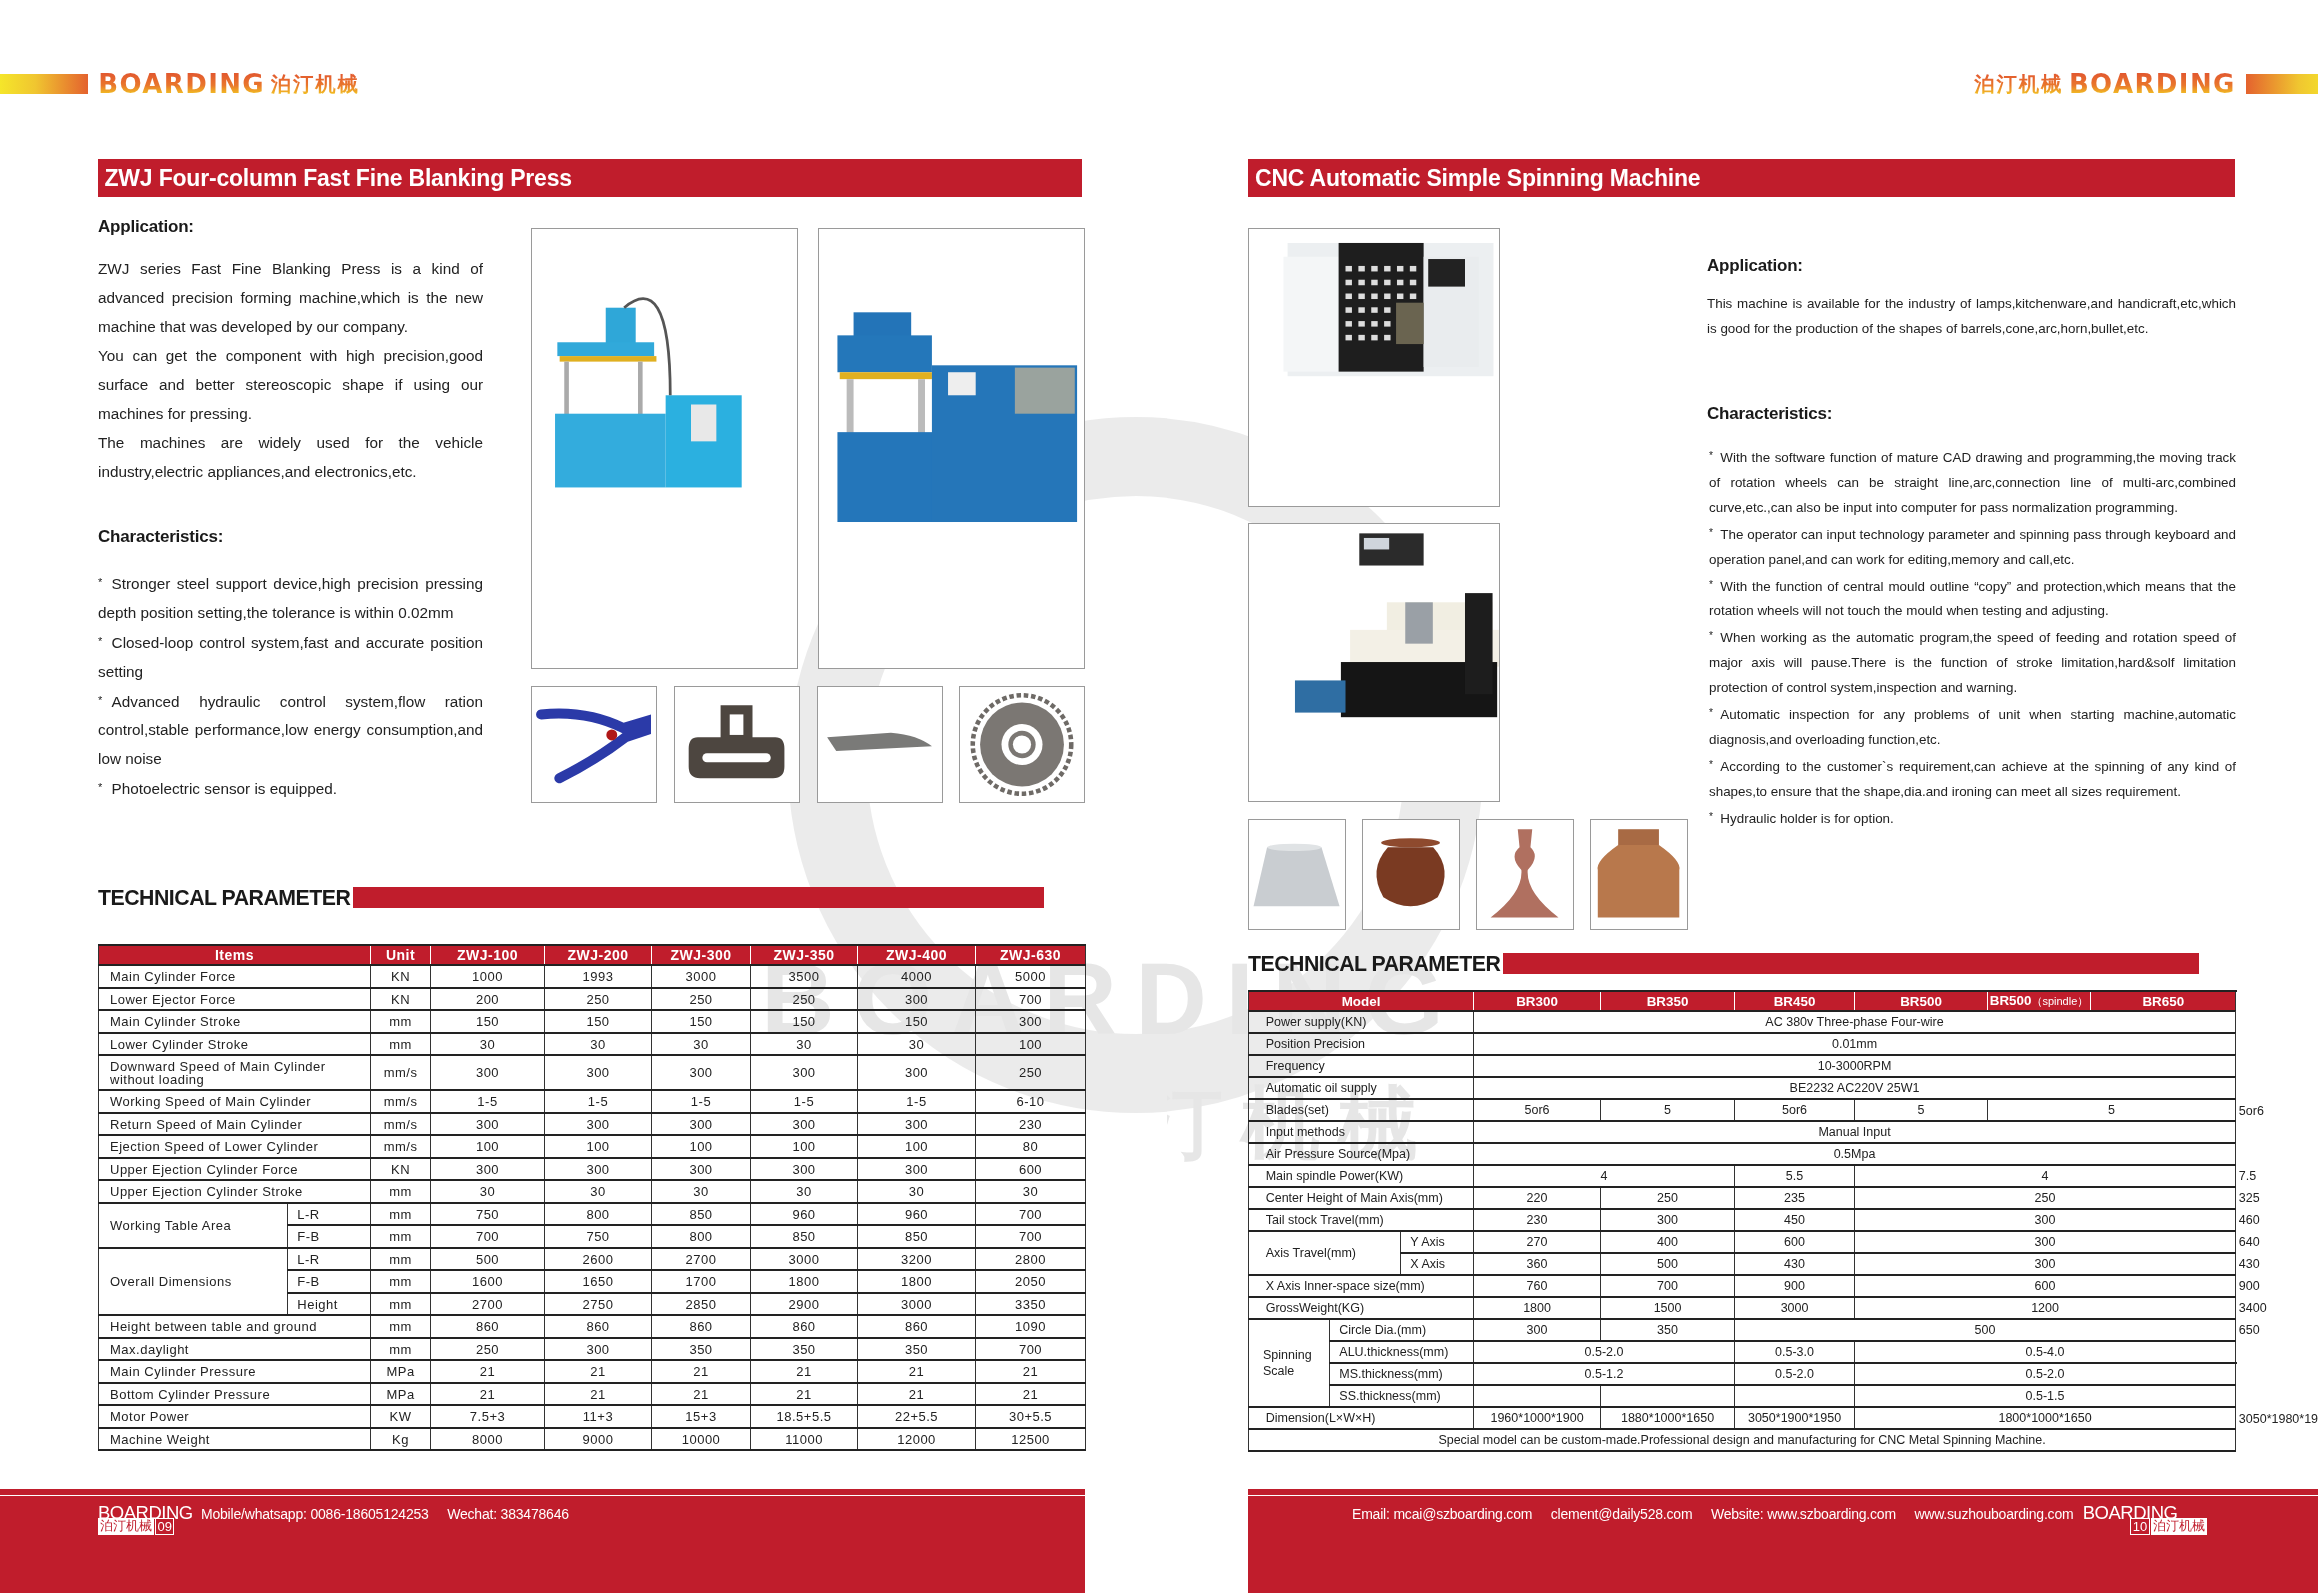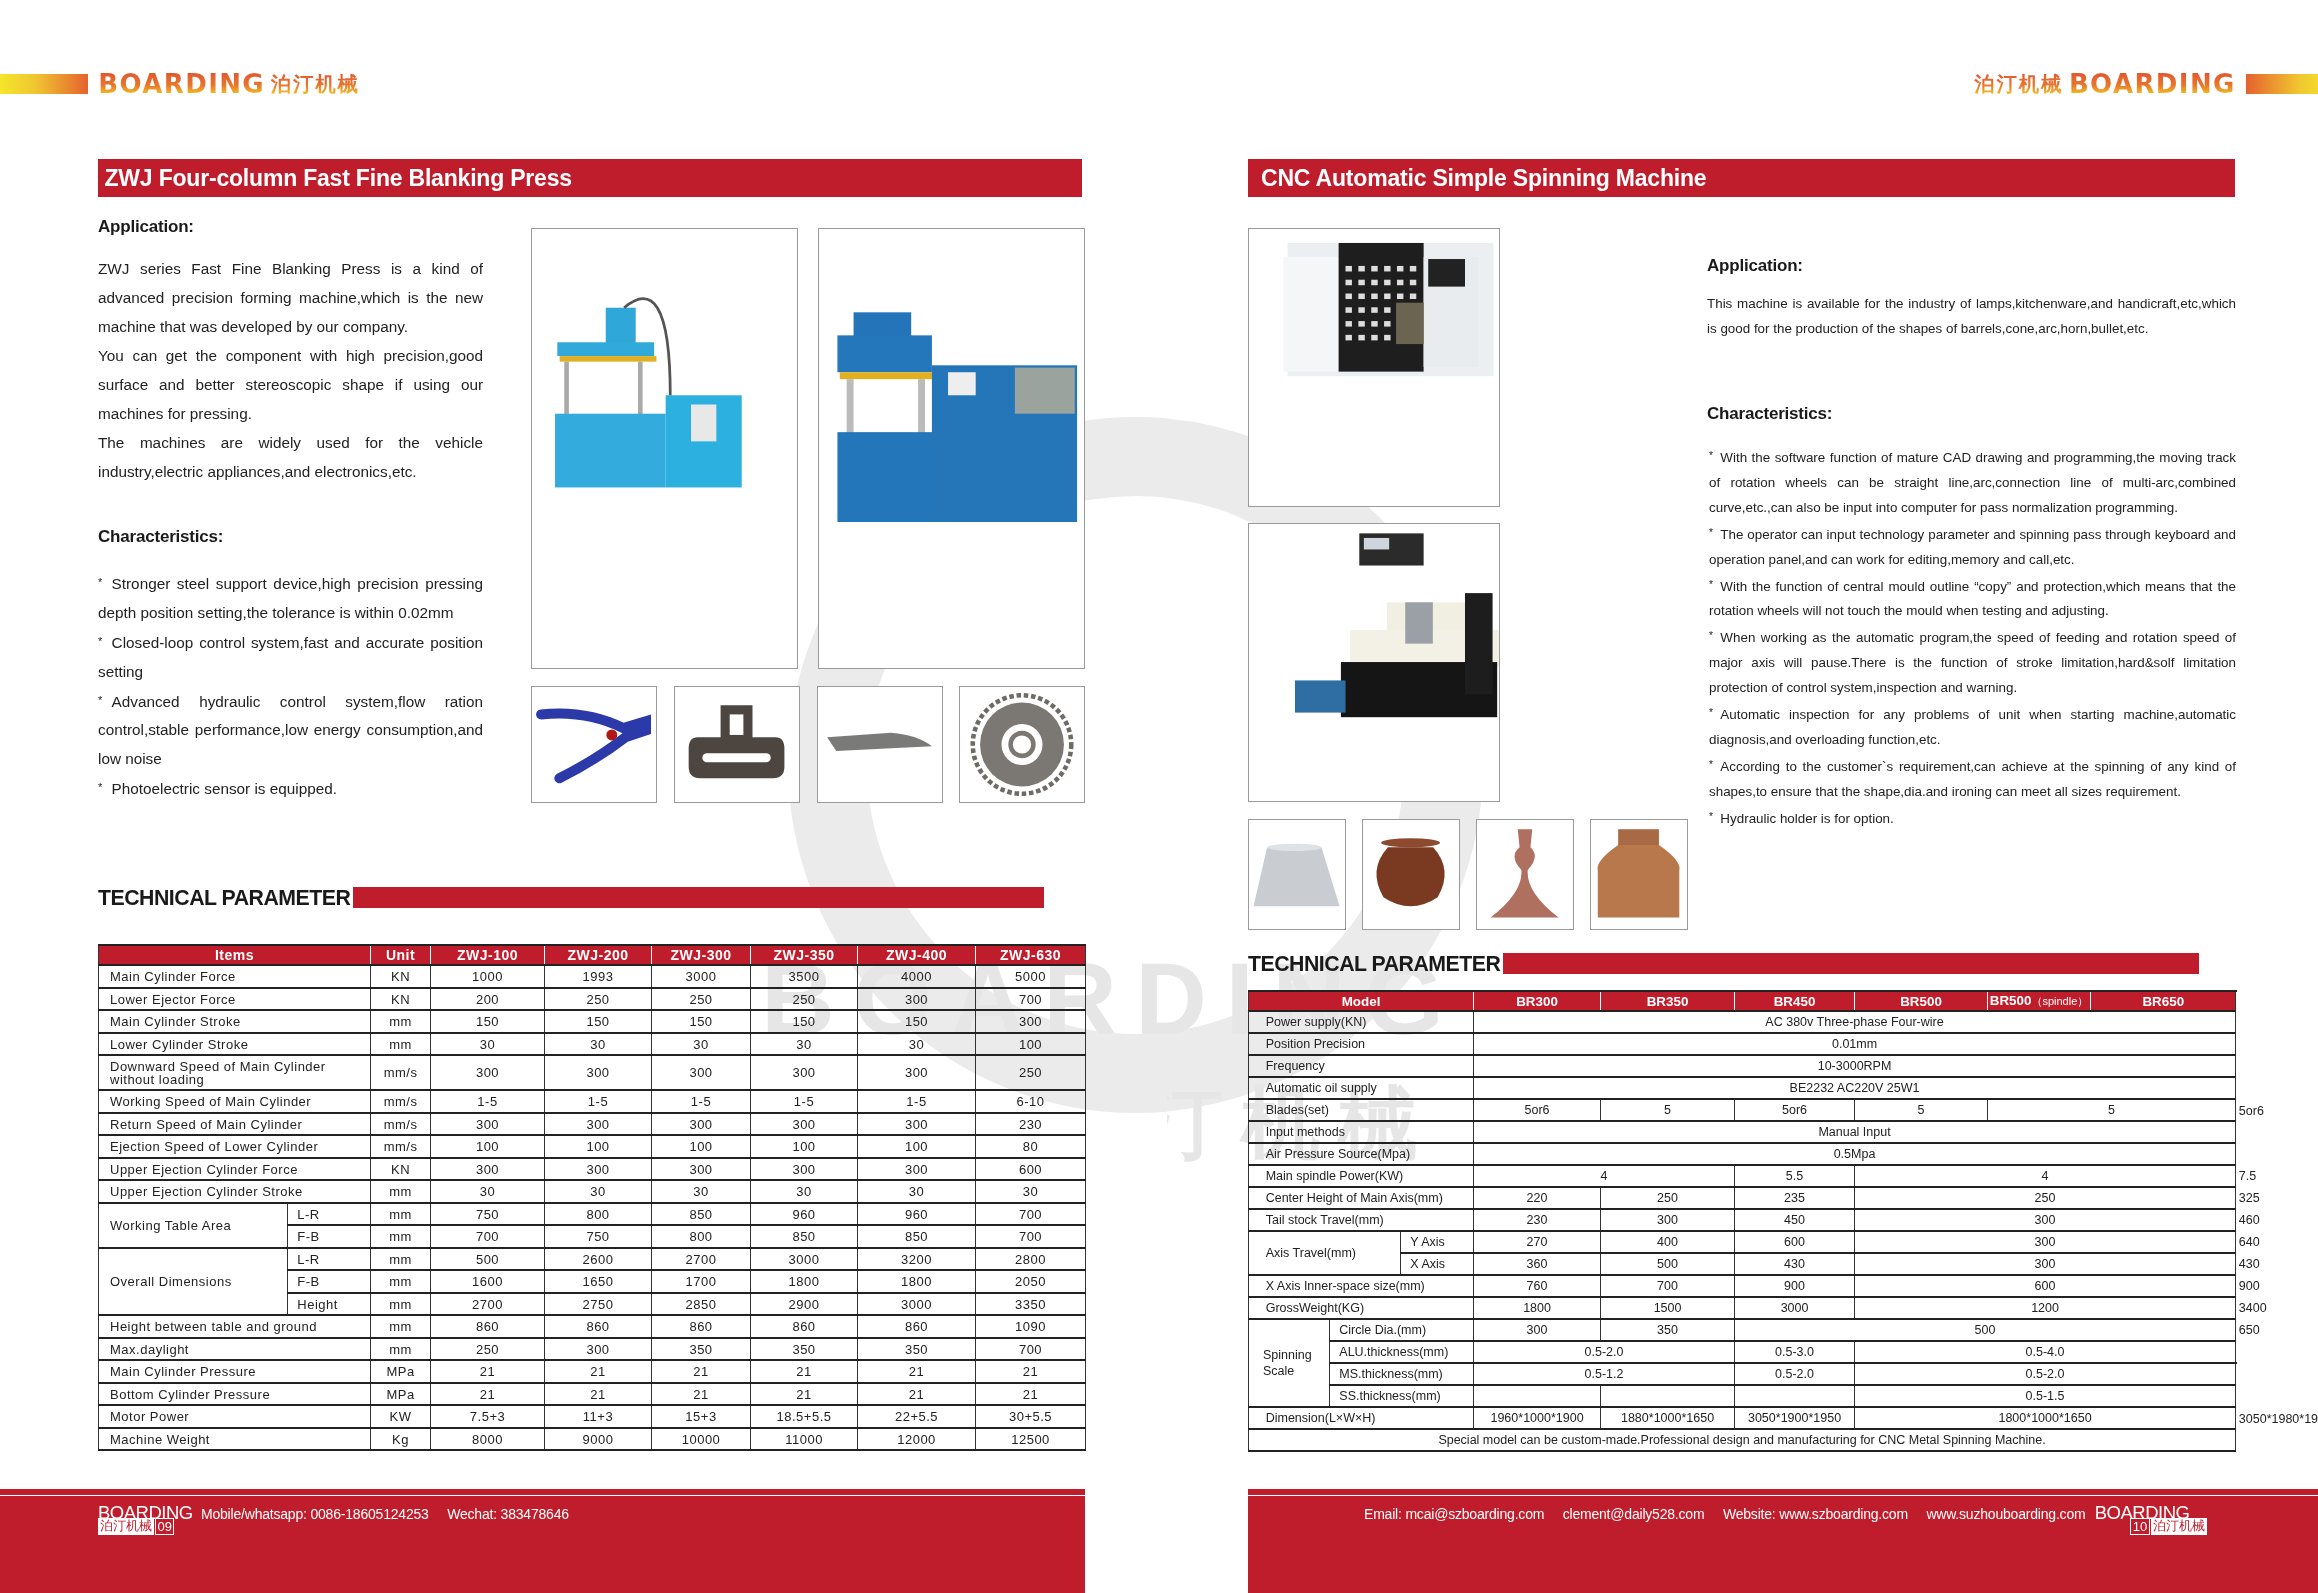--- a/index.html
+++ b/index.html
@@ -27,21 +27,21 @@
   .logo-cn { font-size: 20.4px; font-weight: bold; letter-spacing: 1.9px;
              background: linear-gradient(180deg, #e05030 0%, #e9772c 55%, #f6e11e 100%);
              -webkit-background-clip: text; background-clip: text; color: transparent; line-height: 28px; }
   .left .logo-en { margin-left: 10.2px; } .left .logo-cn { margin-left: 5.6px; }
   .right .logo-cn { margin-right: 5.6px; } .right .logo-en { margin-right: 10.2px; }
 
   
   .banner { position: absolute; top: 159px; height: 38px; background: #c01d2c; color: #fff;
             font-weight: bold; font-size: 23px; line-height: 38px; padding-left: 6.5px; letter-spacing: -0.2px; }
   .left .banner { left: 98px; width: 984px; }
-  .right .banner { left: 81px; width: 987px; padding-left: 13px; }
+  .right .banner { left: 81px; width: 987px; padding-left: 7px; }
 
   .h-sec { position: absolute; font-weight: bold; font-size: 17px; color: #1a1a1a; letter-spacing: -0.2px; }
   .para { position: absolute; font-size: 15.3px; line-height: 29px; color: #222; text-align: justify; }
   .para p { margin: 0; }
   .bullets { position: absolute; font-size: 15.3px; line-height: 29px; color: #222; text-align: justify; }
   .bullets .b { margin: 0; }
   .bullets .star { font-size: 11px; vertical-align: 2.8px; margin-right: 9.3px; }
   .right .para, .right .bullets { font-size: 13.4px; line-height: 25px; }
   .right .bullets .star { font-size: 10.2px; margin-right: 7.4px; }
 
@@ -699,21 +699,21 @@
       </tr>
       <tr>
         <td colspan="9" class="note">Special model can be custom-made.Professional design and manufacturing for CNC Metal Spinning Machine.</td>
       </tr>
     </tbody>
   </table>
 
   <div class="foot">
     <div class="stripe"></div>
     <div class="foot-line" style="left:104px;">
-      <span class="foot-info" style="margin-left:12px;">
+      <span class="foot-info" style="margin-left:0;">
         <span>Email: mcai@szboarding.com</span><span>clement@daily528.com</span><span>Website: www.szboarding.com</span><span style="margin-right:9.3px;">www.suzhouboarding.com</span>
       </span>
       <span class="foot-brand">BOARDING</span>
     </div>
     <div class="foot-tag" style="left:881px;justify-content:flex-end;">
       <span class="num">10</span>
       <span class="cn">泊汀机械</span>
     </div>
   </div>
 </div>

